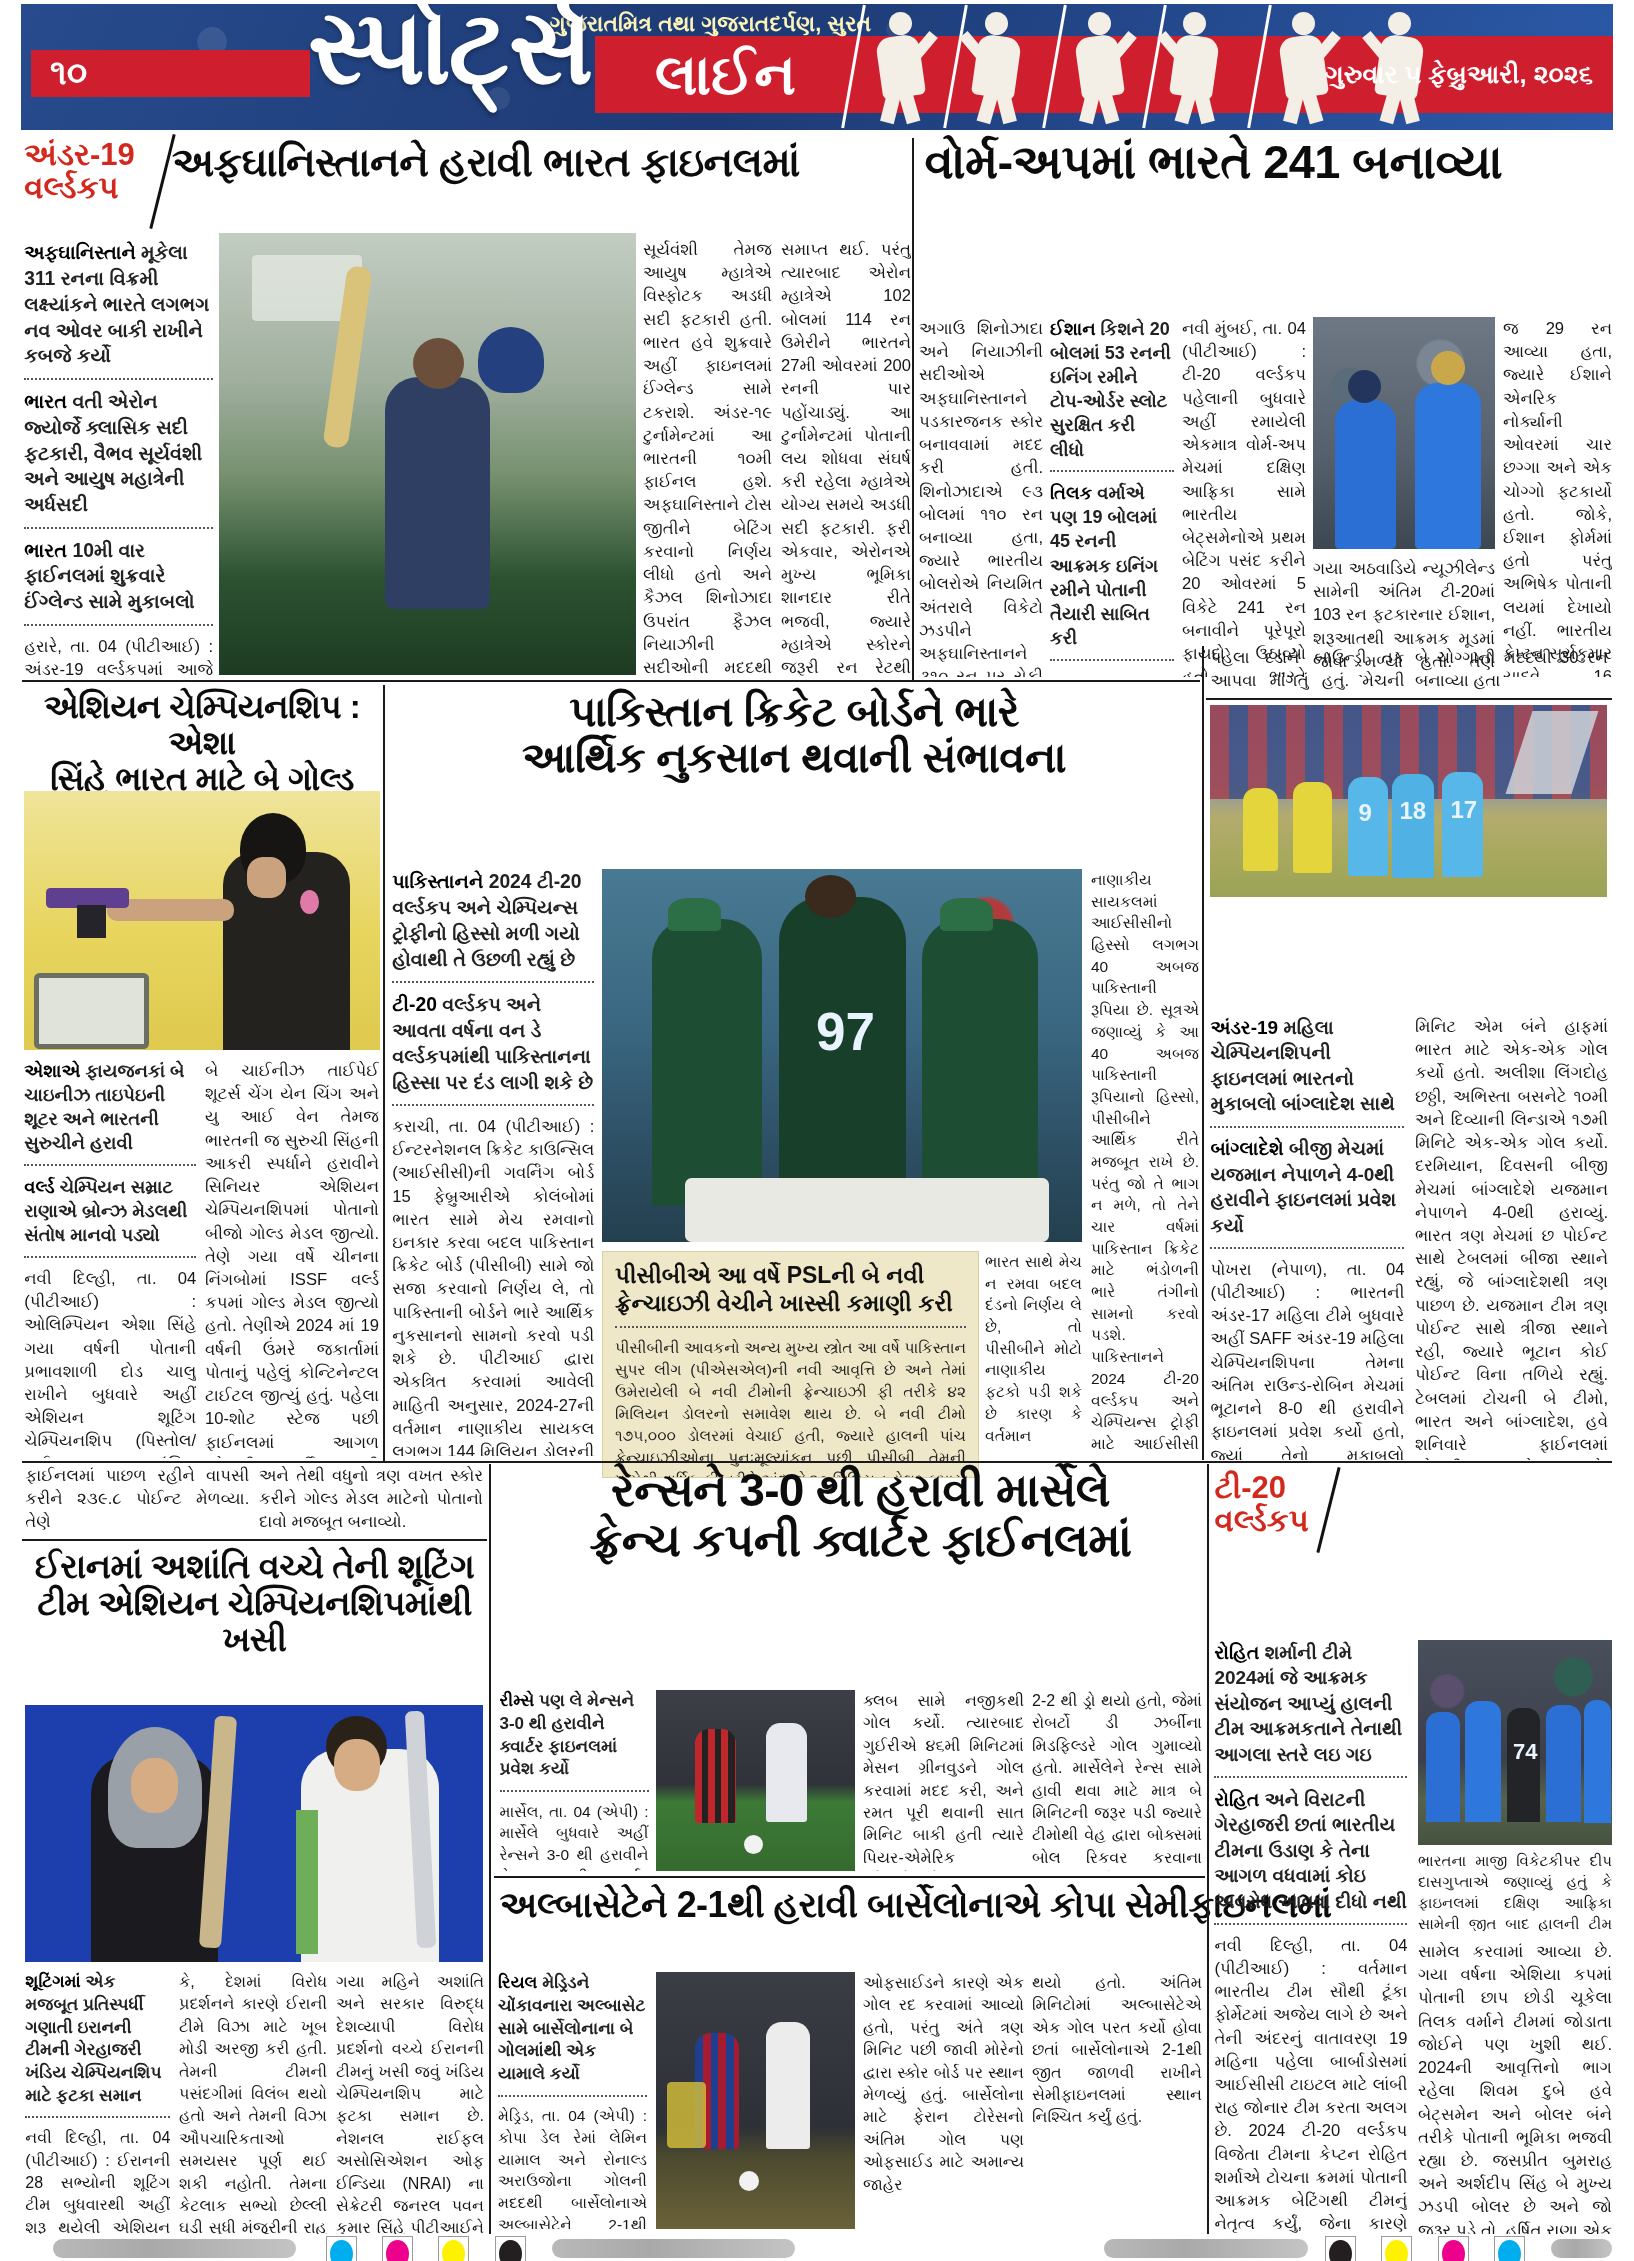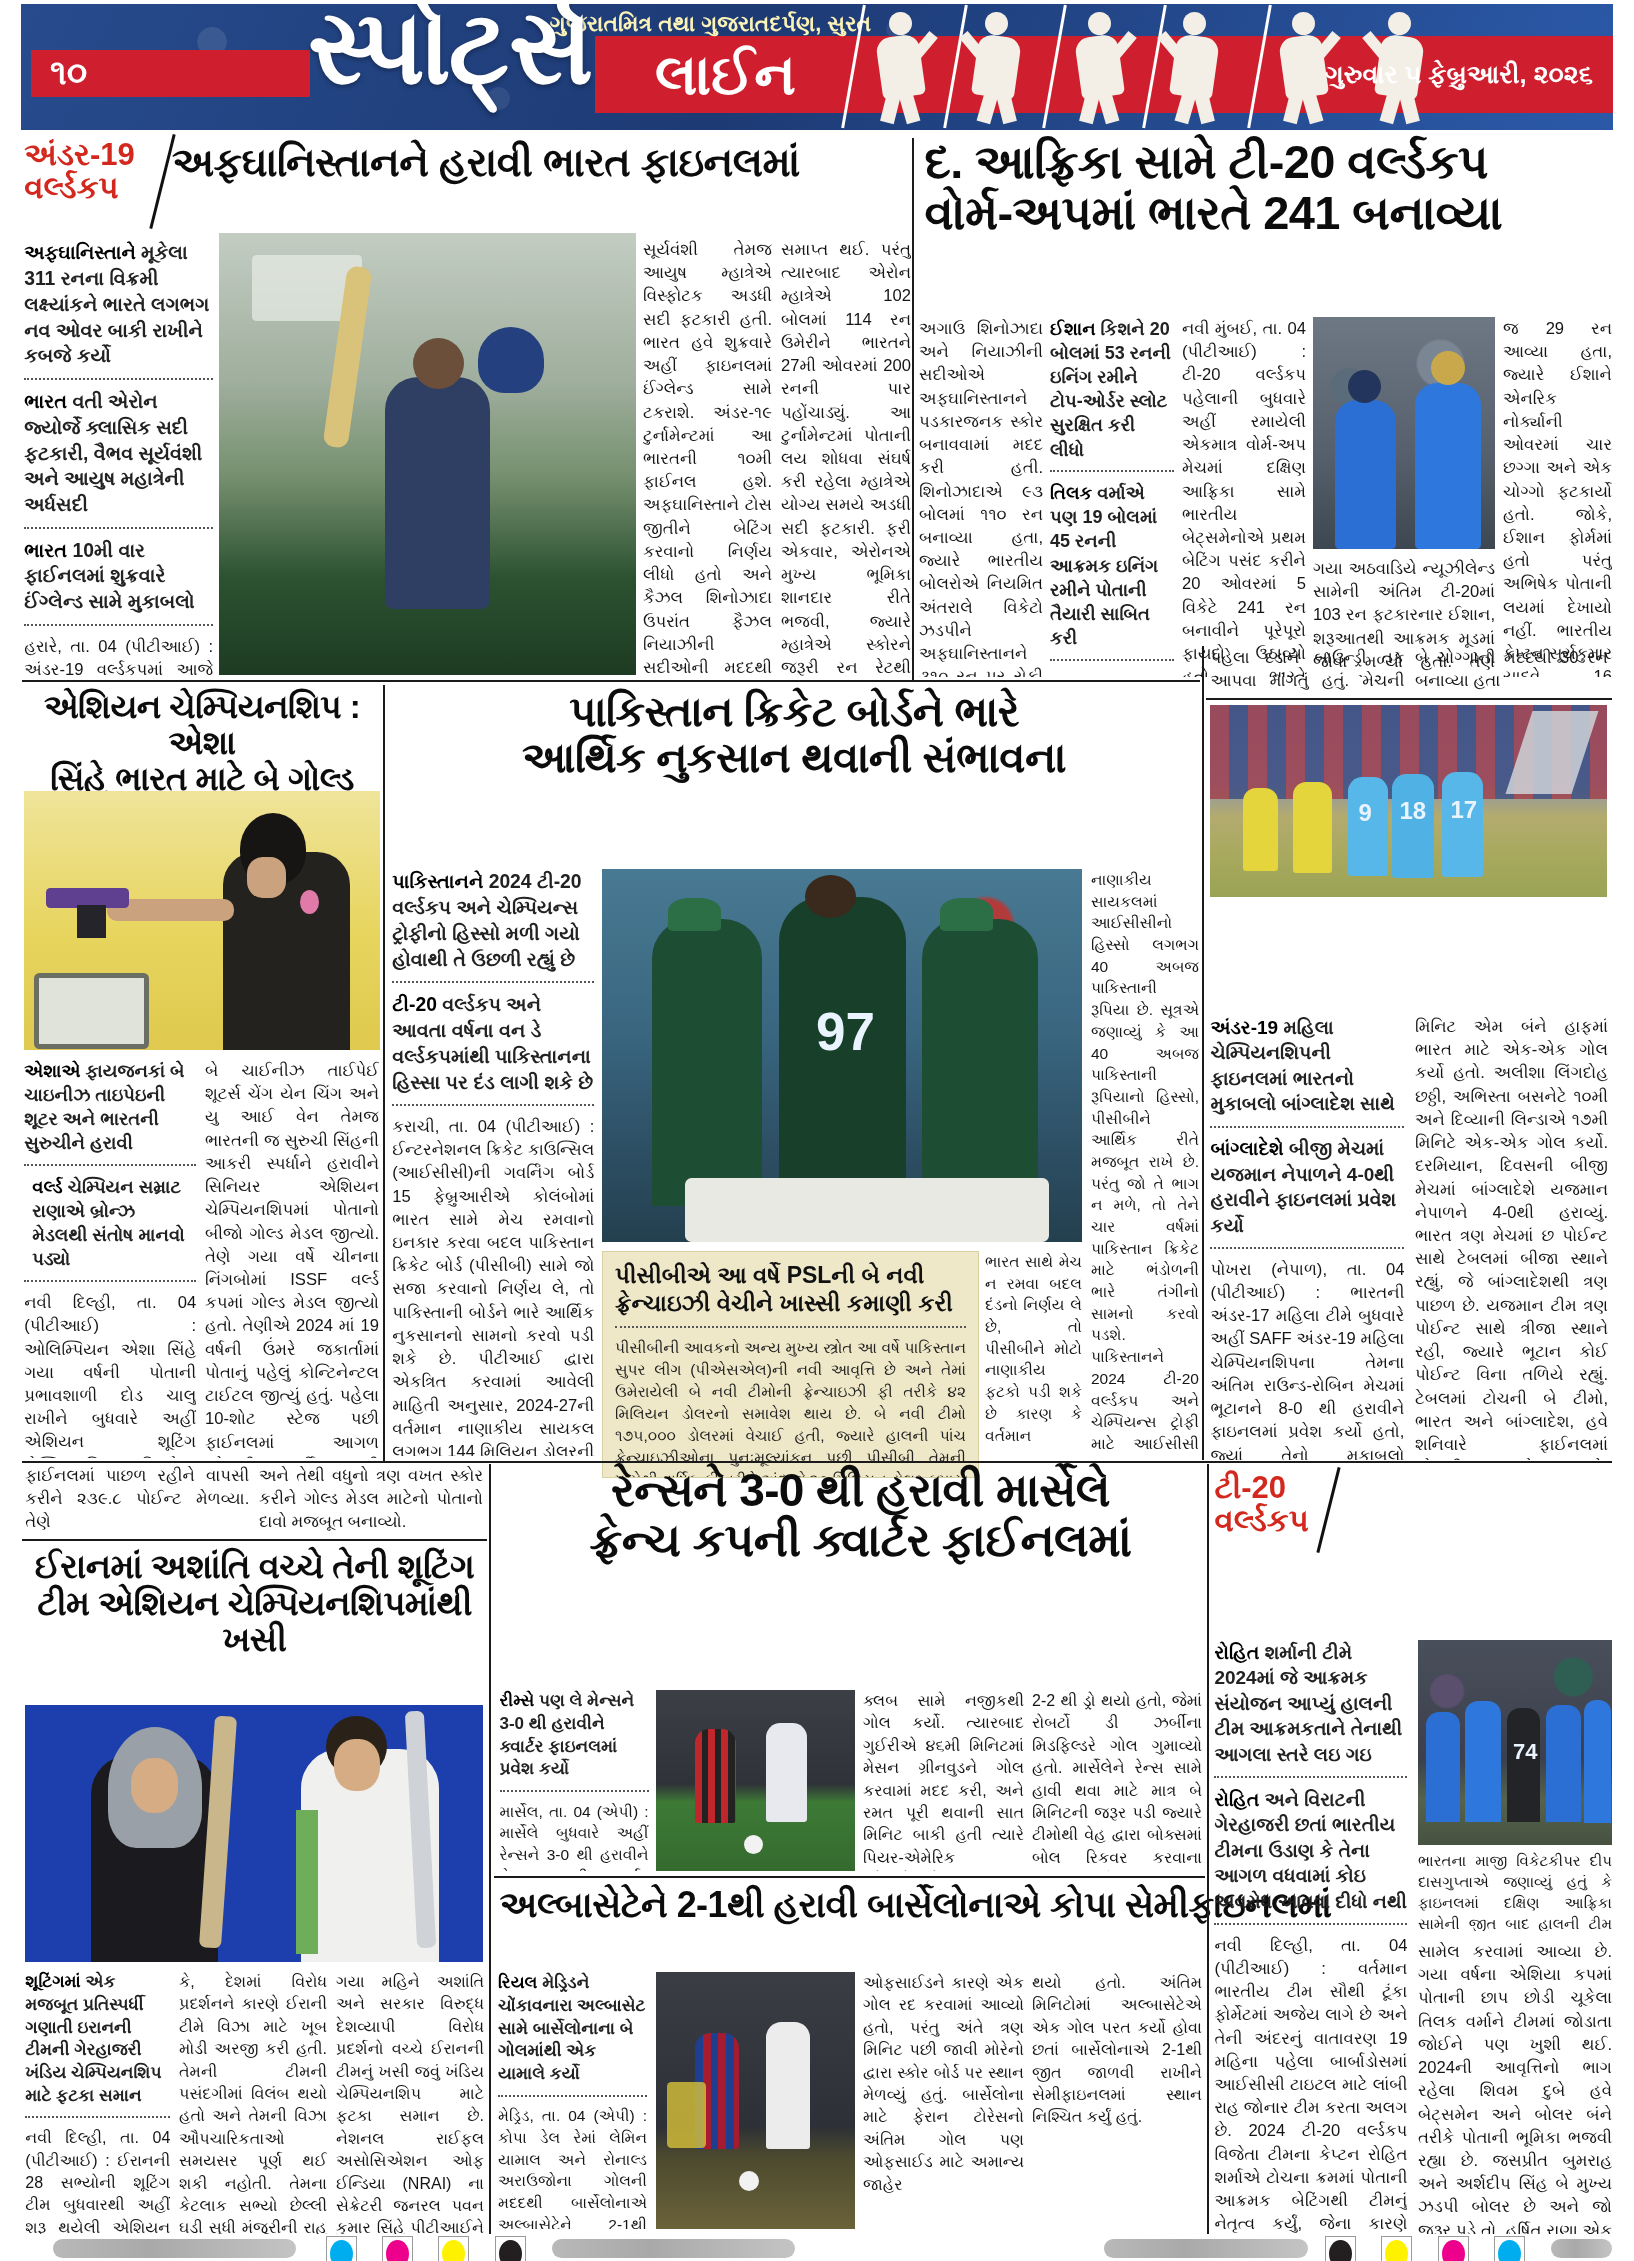--- a/index.html
+++ b/index.html
@@ -135,21 +135,20 @@
       <div class="abs" style="left:194px;top:105px;width:51px;height:51px;border-radius:50%;background:#6b4f3a"></div>
       <div class="abs" style="left:259px;top:94px;width:66px;height:66px;border-radius:50% 50% 40% 40%;background:#24407e"></div>
       <div class="abs" style="left:116px;top:33px;width:25.4px;height:182px;border-radius:11px;background:#d9c27a;transform:rotate(8deg)"></div>
     </div>
     <div class="abs col bd" style="left:621px;top:103px;width:129px;height:438px">સૂર્યવંશી તેમજ આયુષ મ્હાત્રેએ વિસ્ફોટક અડધી સદી ફટકારી હતી. ભારત હવે શુક્રવારે અહીં ફાઇનલમાં ઈંગ્લેન્ડ સામે ટકરાશે. અંડર-૧૯ ટુર્નામેન્ટમાં આ ભારતની ૧૦મી ફાઈનલ હશે. અફઘાનિસ્તાને ટોસ જીતીને બેટિંગ કરવાનો નિર્ણય લીધો હતો અને કૈઝલ શિનોઝાદા ઉપરાંત ફૈઝલ નિયાઝીની સદીઓની મદદથી ૩૧૦ રન બનાવ્યા હતા. ભારતે 41.1 ઓવરમાં લક્ષ્ય હાંસલ કરી લીધું. એરોને 104 બોલમાં 15 ચોગ્ગા, બે છગ્ગાની મદદથી શાનદાર સદી ફટકારી, જ્યારે સૂર્યવંશીએ 33 બોલમાં ચાર ચોગ્ગા, ચાર છગ્ગાની મદદથી 68 અને મ્હાત્રેએ 59 બોલમાં પાંચ ચોગ્ગા, ચાર છગ્ગાની મદદથી 62 રન કર્યા હતા. સૂર્યવંશી અને જ્યોર્જની પહેલી વિકેટની ભાગીદારી 93 રન પર રહી હતી.</div>
     <div class="abs col bd" style="left:759px;top:103px;width:130px;height:438px">સમાપ્ત થઈ. પરંતુ ત્યારબાદ એરોન મ્હાત્રેએ 102 બોલમાં 114 રન ઉમેરીને ભારતને 27મી ઓવરમાં 200 રનની પાર પહોંચાડ્યું. આ ટુર્નામેન્ટમાં પોતાની લય શોધવા સંઘર્ષ કરી રહેલા મ્હાત્રેએ યોગ્ય સમયે અડધી સદી ફટકારી. ફરી એકવાર, એરોનએ મુખ્ય ભૂમિકા શાનદાર રીતે ભજવી, જ્યારે મ્હાત્રેએ સ્કોરને જરૂરી રન રેટથી ઉપર રાખવા માટે જોખમી શોટ રમ્યા. એરોન અને મલ્હોત્રાએ ત્રીજી વિકેટ માટે રન ઉમેર્યા, જેનાથી ભારતને જીતની નજીક લઈ જવામાં મદદ</div>
   </div>
 
   <div class="abs" style="left:919px;top:135px;width:693px;height:545px">
     <div class="abs hl" style="left:5.5px;top:2.2px;width:688px;font-size:47px">
-      <div>દ. આફ્રિકા સામે ટી-20 વર્લ્ડકપ</div>
       <div>વોર્મ-અપમાં ભારતે 241 બનાવ્યા</div>
     </div>
     <div class="abs col bd" style="left:0;top:182px;width:124px;height:360px">અગાઉ શિનોઝાદા અને નિયાઝીની સદીઓએ અફઘાનિસ્તાનને પડકારજનક સ્કોર બનાવવામાં મદદ કરી હતી. શિનોઝાદાએ ૯૩ બોલમાં ૧૧૦ રન બનાવ્યા હતા, જ્યારે ભારતીય બોલરોએ નિયમિત અંતરાલે વિકેટો ઝડપીને અફઘાનિસ્તાનને ૩૧૦ રન પર રોકી દીધું હતું.</div>
     <div class="abs col" style="left:131px;top:182px;width:124px;height:360px">
       <p class="lead" style="margin:0;font-size:18px"><b>ઈશાન</b> <span>કિશને 20 બોલમાં 53 રનની ઇનિંગ રમીને ટોપ-ઓર્ડર સ્લોટ સુરક્ષિત કરી લીધો</span></p>
       <div class="dots"></div>
       <p class="lead" style="margin:0;font-size:18px"><b>તિલક</b> <span>વર્માએ પણ 19 બોલમાં 45 રનની આક્રમક ઇનિંગ રમીને પોતાની તૈયારી સાબિત કરી</span></p>
       <div class="dots"></div>
     </div>
     <div class="abs col bd" style="left:263px;top:182px;width:124px;height:360px">નવી મુંબઈ, તા. 04 (પીટીઆઈ) : ટી-20 વર્લ્ડકપ પહેલાની બુધવારે અહીં રમાયેલી એકમાત્ર વોર્મ-અપ મેચમાં દક્ષિણ આફ્રિકા સામે ભારતીય બેટ્સમેનોએ પ્રથમ બેટિંગ પસંદ કરીને 20 ઓવરમાં 5 વિકેટે 241 રન બનાવીને પૂરેપૂરો ફાયદો ઉઠાવ્યો હતો. ભારતે ટુર્નામેન્ટની મુખ્ય મેચો પહેલા પોતાની ટોપ-ઓર્ડર સજ્જતા ચકાસી લીધી છે.</div>
@@ -181,21 +180,21 @@
       <div class="abs" style="left:223px;top:66px;width:39px;height:41px;border-radius:40%;background:#caa27e"></div>
       <div class="abs" style="left:276px;top:99px;width:19px;height:24px;border-radius:50%;background:#e07aa8"></div>
       <div class="abs" style="left:83px;top:108px;width:127px;height:22px;border-radius:10px;background:#caa27e"></div>
       <div class="abs" style="left:22px;top:97px;width:83px;height:20px;border-radius:4.4px;background:#5f3f8f"></div>
       <div class="abs" style="left:53px;top:114px;width:29px;height:33px;background:#26242b"></div>
       <div class="abs" style="left:10px;top:182px;width:105px;height:66px;background:#dfe3da;border:5.5px solid #6b6f63;border-radius:5.5px"></div>
     </div>
     <div class="abs col" style="left:2.2px;top:374px;width:172px;height:399px">
       <p class="lead" style="margin:0;font-size:18px"><b>એશાએ</b> <span>ફાયજનકાં બે ચાઇનીઝ તાઇપેઇની શૂટર અને ભારતની સુરુચીને હરાવી</span></p>
       <div class="dots"></div>
-      <p class="lead" style="margin:8px;font-size:18px"><b>વર્લ્ડ</b> <span>ચેમ્પિયન સમ્રાટ રાણાએ બ્રોન્ઝ મેડલથી સંતોષ માનવો પડ્યો</span></p>
+      <p class="lead" style="margin:0;font-size:18px"><b>વર્લ્ડ</b> <span>ચેમ્પિયન સમ્રાટ રાણાએ બ્રોન્ઝ મેડલથી સંતોષ માનવો પડ્યો</span></p>
       <div class="dots"></div>
       <p class="bd" style="margin:0">નવી દિલ્હી, તા. 04 (પીટીઆઈ) : ઓલિમ્પિયન એશા સિંહે ગયા વર્ષની પોતાની પ્રભાવશાળી દોડ ચાલુ રાખીને બુધવારે અહીં એશિયન શૂટિંગ ચેમ્પિયનશિપ (પિસ્તોલ/રાઈફલ) ના પ્રારંભિક દિવસે મહિલાઓની 10 મીટર એર પિસ્તોલ ઈવેન્ટમાં ગોલ્ડ મેડલ જીતીને ભારતને ટીમ ગોલ્ડ મેડલ જિતવામાં પણ મદદ કરી, જ્યારે વિશ્વ ચેમ્પિયન સમ્રાટ રાણાએ બ્રોન્ઝથી સંતોષ માનવો પડ્યો. એકવીસ વર્ષની એશાએ</p>
     </div>
     <div class="abs col bd" style="left:183px;top:374px;width:174px;height:399px">બે ચાઈનીઝ તાઈપેઈ શૂટર્સ ચેંગ યેન ચિંગ અને યુ આઈ વેન તેમજ ભારતની જ સુરુચી સિંહની આકરી સ્પર્ધાને હરાવીને સિનિયર એશિયન ચેમ્પિયનશિપમાં પોતાનો બીજો ગોલ્ડ મેડલ જીત્યો. તેણે ગયા વર્ષે ચીનના નિંગબોમાં ISSF વર્લ્ડ કપમાં ગોલ્ડ મેડલ જીત્યો હતો. તેણીએ 2024 માં 19 વર્ષની ઉંમરે જકાર્તામાં પોતાનું પહેલું કોન્ટિનેન્ટલ ટાઈટલ જીત્યું હતું. પહેલા 10-શોટ સ્ટેજ પછી ફાઈનલમાં આગળ રહેનારી 19 વર્ષીય સુરુચી એલિમિનેશન રાઉન્ડમાં સરકી ગઈ અને ચોથા સ્થાને રહી, જ્યારે પેરિસ ઓલિમ્પિકમાં બે બ્રોન્ઝ મેડલ જીતનાર અને આઠ-શૂટર ફાઈનલમાં પહોંચનાર ત્રીજી ભારતીય મનુ ભાકર સાતમા સ્થાને રહી. ઈશાએ પોતાનો સંયમ જાળવી રાખ્યો અને ચાઈનીઝ તાઈપેઈના બંને શૂટર્સ પાછળ રહી ગયા ત્યારે ૧૦.૪ અને તેથી વધુનો ત્રણ વખત સ્કોર કરીને ગોલ્ડ મેડલ માટેનો પોતાનો દાવો મજબૂત બનાવ્યો.</div>
   </div>
 
   <div class="abs rule" style="left:383px;top:685px;width:1.7px;height:776px"></div>
 
   <div class="abs" style="left:389px;top:685px;width:810px;height:776px">
     <div class="abs hl" style="left:0;top:4.4px;width:810px;font-size:42px;text-align:center">

